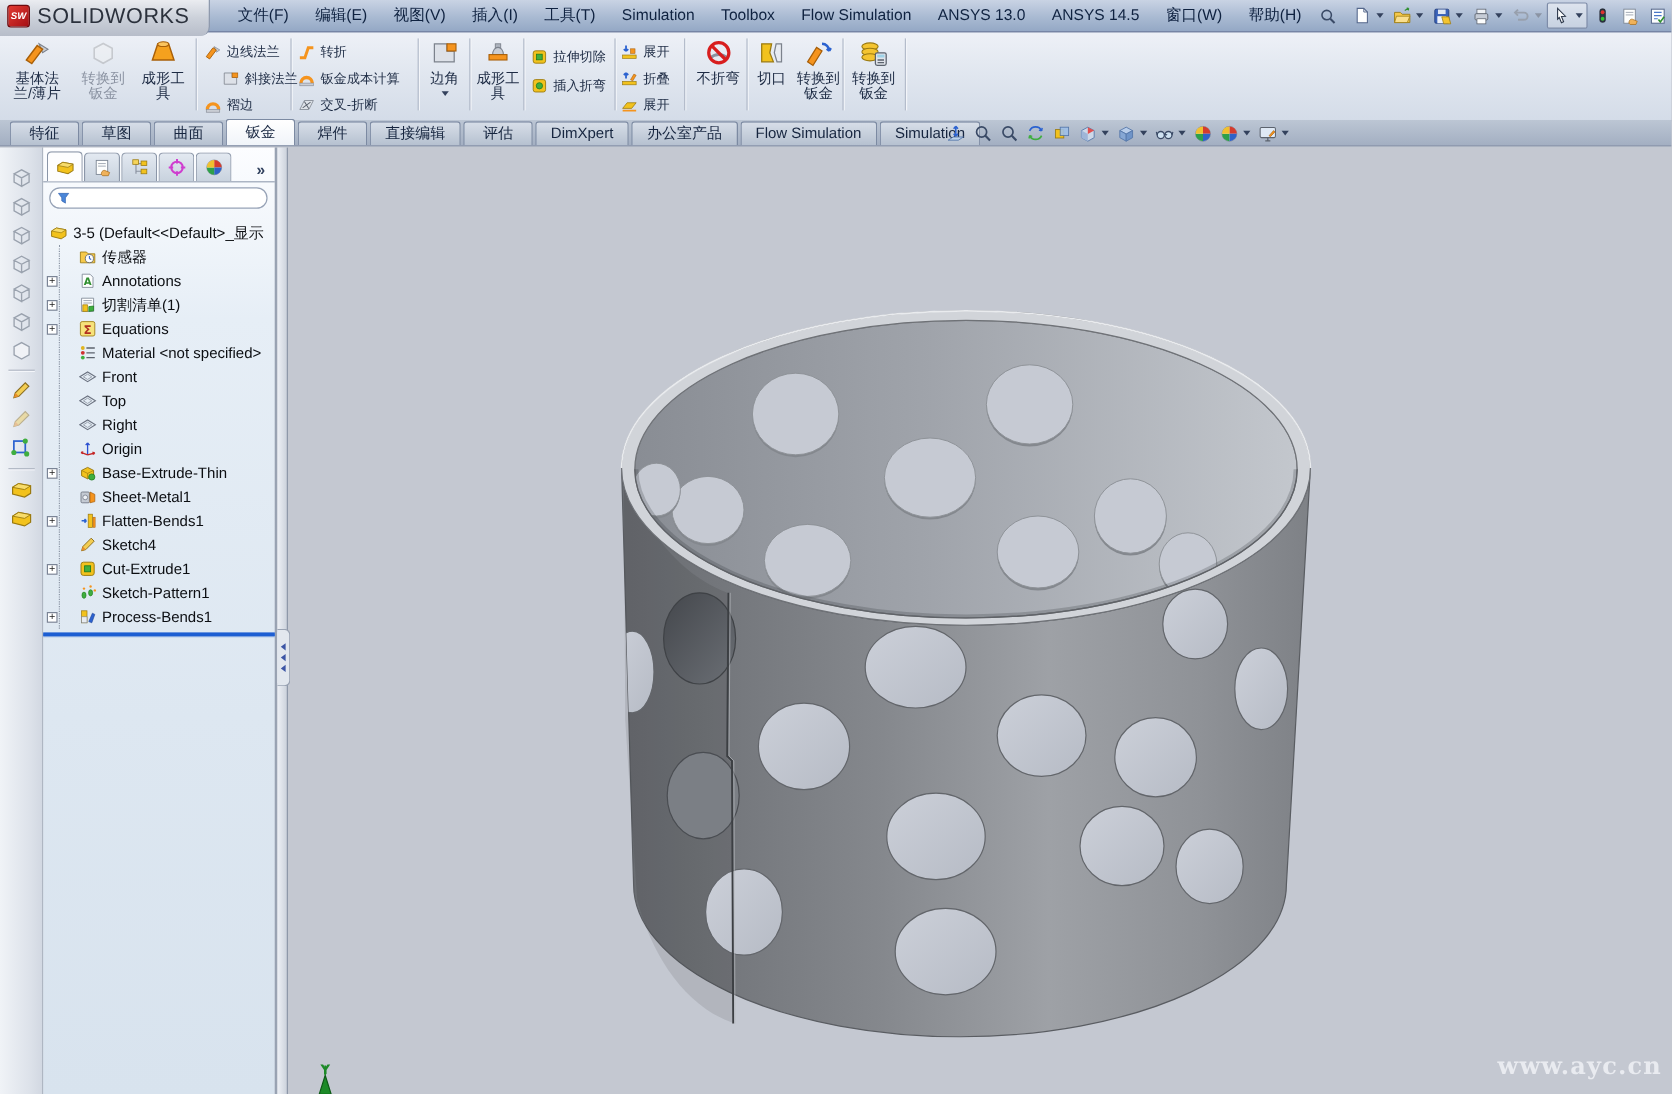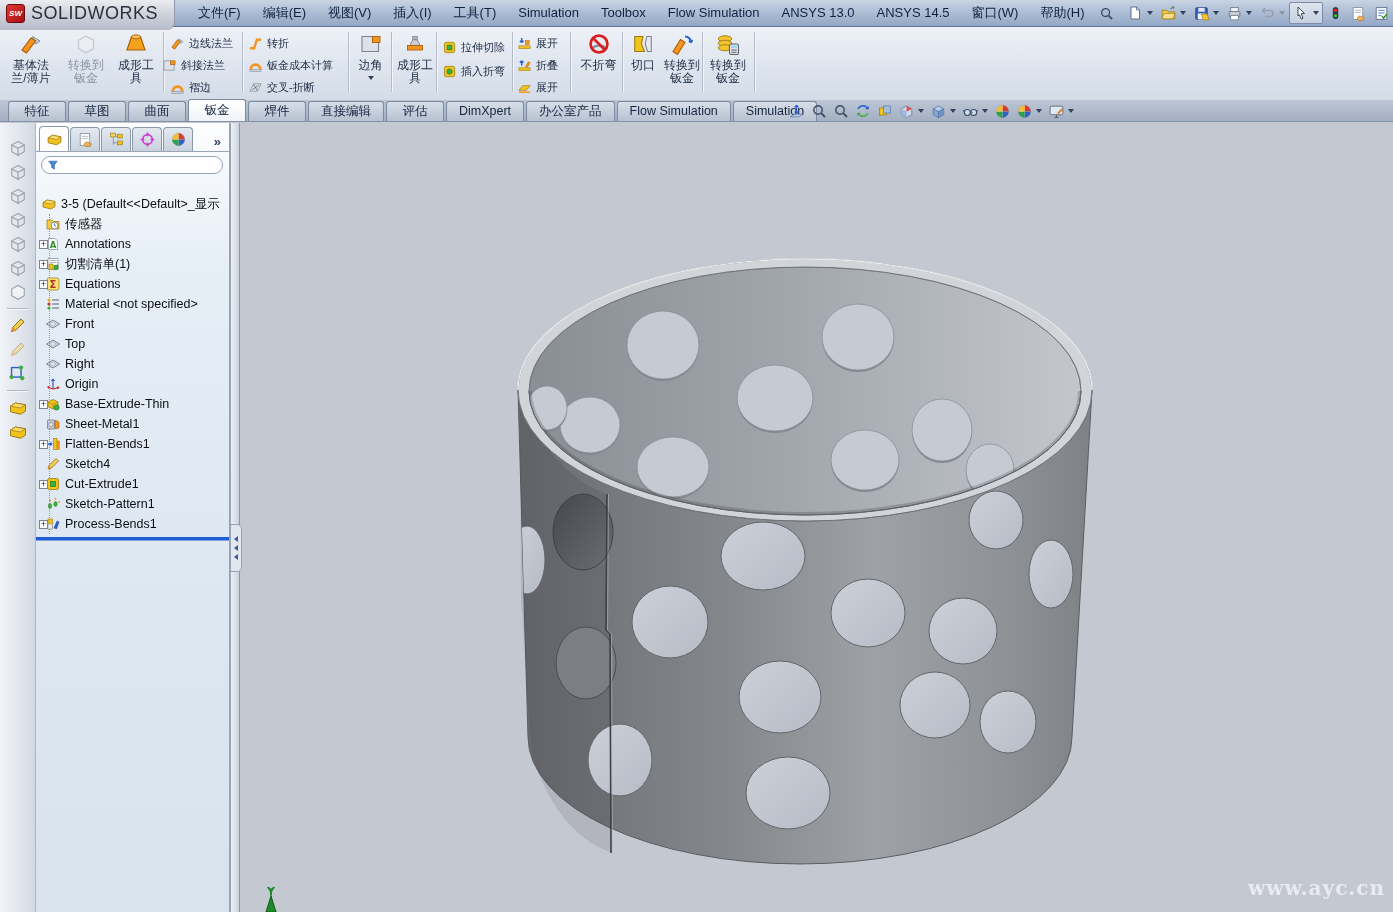--- a/index.html
+++ b/index.html
@@ -73,23 +73,23 @@
     border-right:1px solid #98a2b2;box-sizing:border-box}
   .ptabs{display:flex;align-items:flex-end;height:29px;padding:5px 4px 0 3px;box-sizing:border-box;
     border-bottom:1px solid #9aa5b6}
   .ptab{width:28px;height:23px;border:1px solid #8b96a8;border-bottom:none;border-radius:4px 4px 0 0;
     background:linear-gradient(180deg,#e3e9f1,#c8d2de);display:flex;align-items:center;justify-content:center;margin-right:1px}
   .ptab.active{background:#fdfdfe;height:24px}
   .chev{margin-left:auto;font-size:13px;font-weight:bold;color:#31415e;padding:0 4px 2px 0}
   .filter{margin:4px 6px 2px 5px;height:16px;background:#fff;border:1px solid #96a2b6;border-radius:9px;
     display:flex;align-items:center;padding-left:5px;gap:4px}
   .filter input{border:none;outline:none;flex:1;height:12px;font-size:11px;background:transparent}
-  .tree{position:relative;margin-top:20px}
+  .tree{position:relative;margin-top:10px}
   .guide{position:absolute;left:13px;top:20px;height:320px;border-left:1px dotted #8c96a6}
-  .trow{height:20px;display:flex;align-items:center;padding-left:9px;position:relative;font-size:12.5px;color:#0c0e12;white-space:nowrap;overflow:hidden}
+  .trow{height:20px;display:flex;align-items:center;padding-left:29px;position:relative;font-size:12.5px;color:#0c0e12;white-space:nowrap;overflow:hidden}
   .trow.root{padding-left:5px;font-size:12.5px}
   .trow .ticon{width:16px;height:16px;margin-right:4px;flex:0 0 16px}
   .plus{position:absolute;left:3px;top:5.5px;width:9px;height:9px;background:#fff;border:1px solid #7a8496;
     box-sizing:border-box;font-size:9px;line-height:7px;text-align:center;color:#222}
   .plus::before{content:"+"}
   .rollback{height:3px;background:#1d5ed2;margin-top:3px;box-shadow:0 1px 0 #7fa3e0}
   
   .splitter{position:absolute;left:230px;top:0;width:10px;height:789px;
     background:linear-gradient(90deg,#eef1f6,#ccd2dc);border-left:1px solid #9aa3b3;border-right:1px solid #8e98a9;box-sizing:border-box}
   .sp-handle{position:absolute;left:0;top:401px;width:10px;height:46px;background:#e2e7ee;
@@ -487,21 +487,21 @@
       </svg>
     <span class="rlbl">成形工具</span>
   </div>
 
   <div class="rb sm" style="left:170px;top:7px">
     <svg class="ic ic15">
         <use href="#flange-ic"></use>
       </svg>
     <span class="rlbl1">边线法兰</span>
   </div>
-  <div class="rb sm" style="left:162px;top:29px">
+  <div class="rb sm" style="left:185px;top:29px">
     <svg class="ic ic15">
         <use href="#corner-ic"></use>
       </svg>
     <span class="rlbl1">斜接法兰</span>
   </div>
   <div class="rb sm" style="left:170px;top:51px">
     <svg class="ic ic15">
         <use href="#hem-ic"></use>
       </svg>
     <span class="rlbl1">褶边</span>

